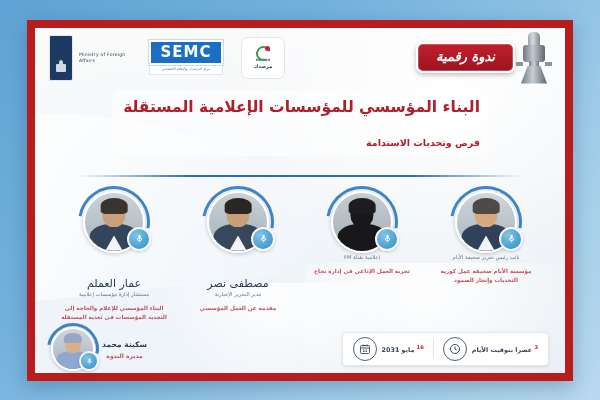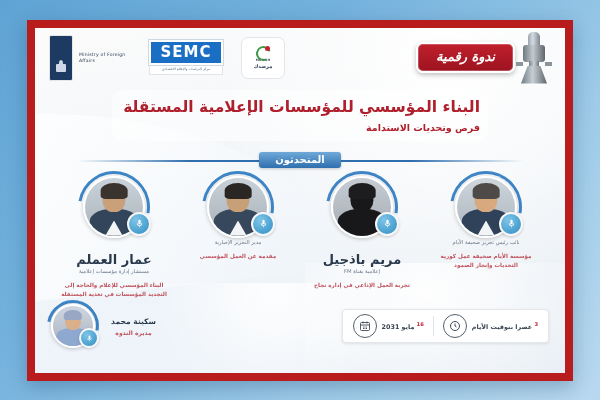--- a/index.html
+++ b/index.html
@@ -85,21 +85,21 @@
   .mic .base{position:absolute;left:2px;top:34px;width:26px;height:18px;
     background:linear-gradient(90deg,#707982,#c7ced4 45%,#5d666d);
     clip-path:polygon(26% 0,74% 0,100% 100%,0 100%);}
   .mic .arm{position:absolute;top:30px;width:7px;height:4px;background:#8c949b;}
   .mic .arm.l{left:-3px;}.mic .arm.r{right:-3px;}
 
   
   .title-card{position:relative;margin:2px auto 0;width:360px;
     background:rgba(255,255,255,.55);border-radius:10px;padding:7px 8px 8px;}
   .title-main{color:#b01f2c;font-size:15.5px;font-weight:700;line-height:1.3;letter-spacing:.2px;}
-  .title-sub{color:#b01f2c;font-size:9.5px;font-weight:700;margin-top:5px;}
+  .title-sub{color:#b01f2c;font-size:9.5px;font-weight:700;margin-top:20px;}
 
   
   .speakers-head{position:relative;margin-top:9px;height:20px;display:flex;align-items:center;justify-content:center;}
   .speakers-head .rule{position:absolute;left:42px;right:42px;top:50%;height:2px;
     background:linear-gradient(90deg,rgba(44,109,170,0),#2f6fae 25%,#2f6fae 75%,rgba(44,109,170,0));}
   .speakers-chip{position:relative;background:linear-gradient(180deg,#6fa9d8,#2f6fae);
     color:#fff;font-size:10px;font-weight:700;padding:2px 16px 3px;border-radius:3px;
     box-shadow:0 1px 3px rgba(0,0,0,.2);}
 
   
@@ -119,29 +119,29 @@
     width:40%;height:44%;border-radius:50% 50% 45% 45%;}
   .ph .hair{position:absolute;left:50%;top:10%;transform:translateX(-50%);
     width:46%;height:26%;border-radius:50% 50% 20% 20%;}
   .ph .shirt{position:absolute;left:50%;bottom:0;transform:translateX(-50%);
     width:30%;height:26%;background:#f2f4f6;clip-path:polygon(50% 0,100% 100%,0 100%);}
   .mic-badge{position:absolute;right:-6px;bottom:2px;width:20px;height:20px;border-radius:50%;
     background:radial-gradient(circle at 35% 30%,#7fc4e8,#2f8ec4);
     border:2px solid #f7f7f7;display:flex;align-items:center;justify-content:center;
     box-shadow:0 1px 3px rgba(0,0,0,.2);}
   .mic-badge svg{width:9px;height:9px;}
-  .spk-name{margin-top:14px;font-size:13px;font-weight:700;color:#2a3a4d;}
+  .spk-name{margin-top:24px;font-size:11px;font-weight:400;color:#2a3a4d;}
   .spk-role{margin-top:1.5px;font-size:5.3px;color:#6b7889;line-height:1.35;}
   .spk-topic{margin-top:6px;font-size:5.6px;color:#c0525c;line-height:1.5;font-weight:700;
     padding:0 4px;}
 
   
   .bottom{position:relative;display:flex;align-items:center;justify-content:space-between;
           padding:4px 16px 0;margin-top:2px;}
-  .moderator{display:flex;align-items:center;gap:16px;}
+  .moderator{display:flex;align-items:center;gap:7px;}
   .mod-text{text-align:center;}
   .mod-name{font-size:7.6px;font-weight:700;color:#2a3a4d;}
   .mod-role{font-size:6px;color:#c0525c;font-weight:700;margin-top:3px;}
   .mod-avatar{position:relative;width:44px;height:44px;}
   .mod-avatar .ring{border-width:3px;inset:-4px;}
   .mod-avatar .mic-badge{width:16px;height:16px;right:-4px;bottom:0;}
   .mod-avatar .mic-badge svg{width:7px;height:7px;}
 
   .infobar{display:flex;align-items:stretch;background:#ffffff;border:1px solid #e3e7ea;
     border-radius:4px;box-shadow:0 1px 3px rgba(0,0,0,.10);padding:3px 5px;gap:4px;}
@@ -200,21 +200,20 @@
       </div>
     </div>
 
     <div class="title-card">
       <div class="title-main">البناء المؤسسي للمؤسسات الإعلامية المستقلة</div>
       <div class="title-sub">فرص وتحديات الاستدامة</div>
     </div>
 
     <div class="speakers-head">
       <div class="rule"></div>
-      <div class="speakers-chip">المتحدثون</div>
     </div>
 
     <div class="speakers">
 
       <div class="spk">
         <div class="avatar-wrap">
           <div class="ring"></div>
           <div class="avatar">
             <div class="ph">
               <span class="bg" style="background:linear-gradient(180deg,#cfd6dc,#aab4bd)"></span>
@@ -248,21 +247,20 @@
             </div>
           </div>
           <div class="mic-badge">
             <svg viewBox="0 0 24 24" fill="#fff">
                 <rect x="9" y="2" width="6" height="12" rx="3"></rect>
                 <path d="M5 11a7 7 0 0 0 14 0h-2a5 5 0 0 1-10 0H5z"></path>
                 <rect x="11" y="19" width="2" height="3"></rect>
               </svg>
           </div>
         </div>
-        <div class="spk-name">مريم باذجيل</div>
         <div class="spk-role">إعلامية بقناة FM</div>
         <div class="spk-topic">تجربة العمل الإذاعي في إدارة نجاح</div>
       </div>
 
       <div class="spk">
         <div class="avatar-wrap">
           <div class="ring"></div>
           <div class="avatar">
             <div class="ph">
               <span class="bg" style="background:linear-gradient(180deg,#c9d1d8,#a7b0b8)"></span>
@@ -273,20 +271,21 @@
             </div>
           </div>
           <div class="mic-badge">
             <svg viewBox="0 0 24 24" fill="#fff">
                 <rect x="9" y="2" width="6" height="12" rx="3"></rect>
                 <path d="M5 11a7 7 0 0 0 14 0h-2a5 5 0 0 1-10 0H5z"></path>
                 <rect x="11" y="19" width="2" height="3"></rect>
               </svg>
           </div>
         </div>
+        <div class="spk-name">مصطفى نصر</div>
         <div class="spk-role">مدير التحرير الإخبارية</div>
         <div class="spk-topic">مقدمة عن العمل المؤسسي</div>
       </div>
 
       <div class="spk">
         <div class="avatar-wrap">
           <div class="ring"></div>
           <div class="avatar">
             <div class="ph">
               <span class="bg" style="background:linear-gradient(180deg,#cbd3da,#a9b2ba)"></span>

